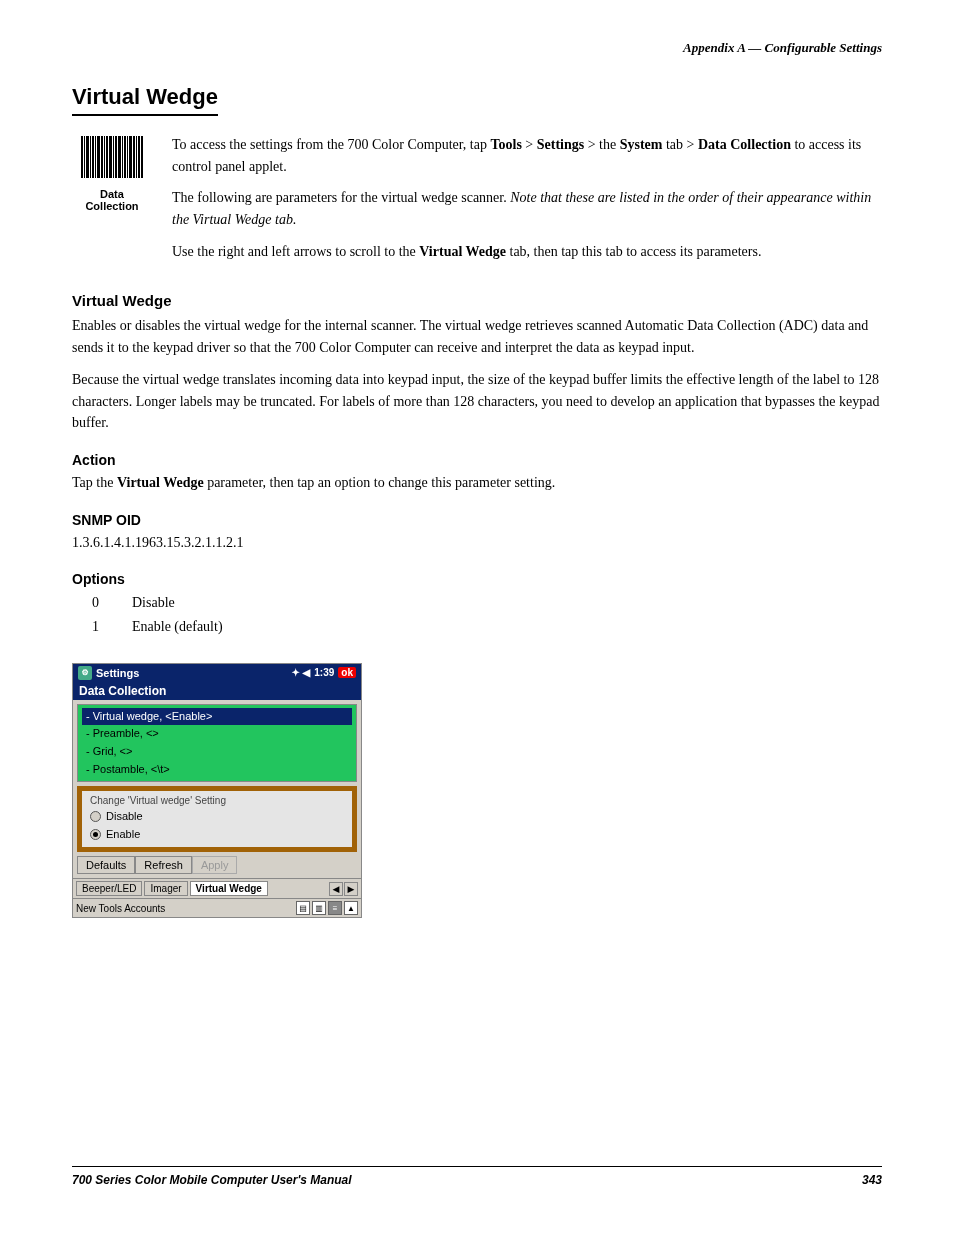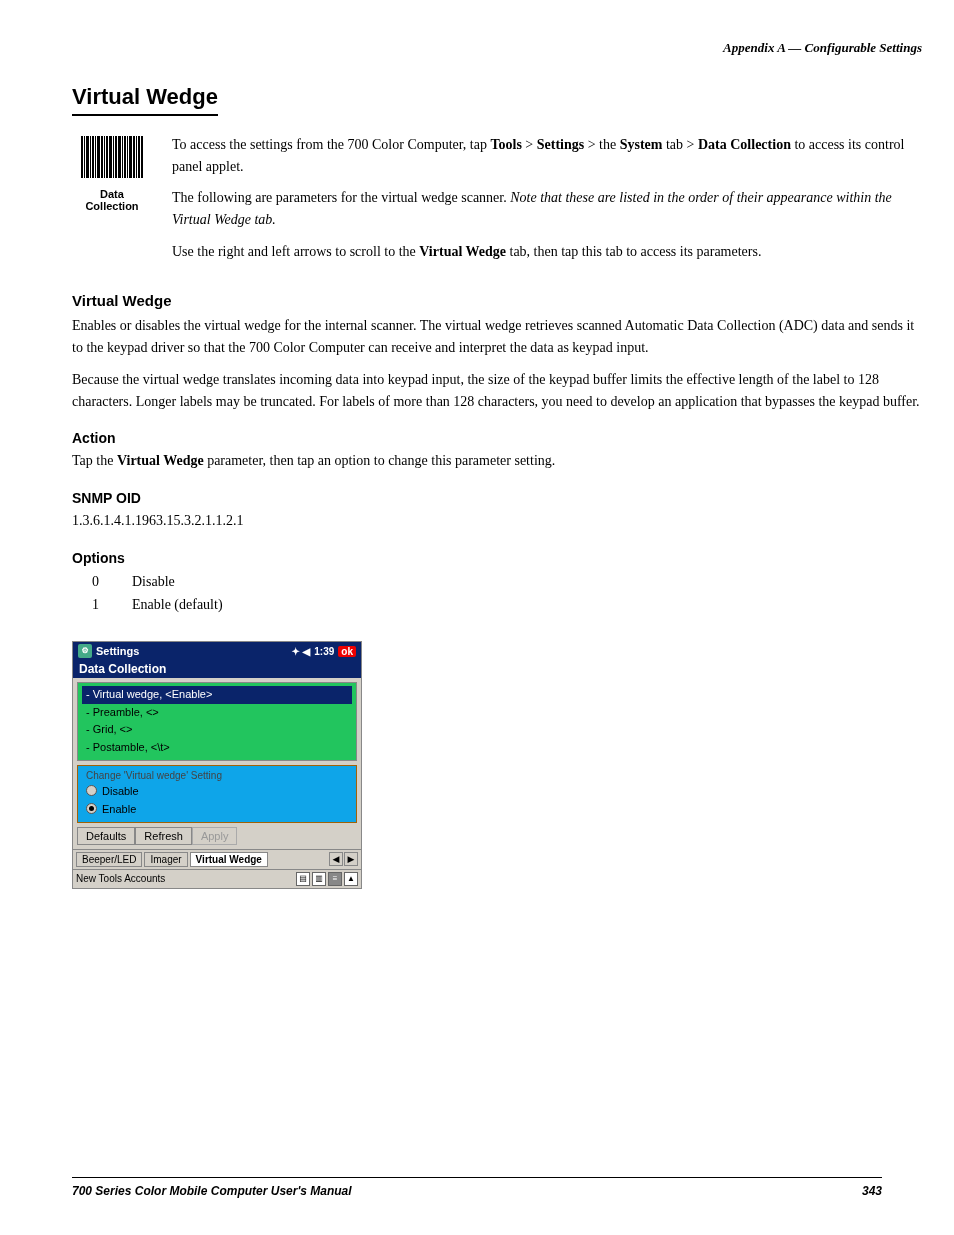--- a/index.html
+++ b/index.html
@@ -8,21 +8,21 @@
       font-size: 14px;
       background: #fff;
       color: #000;
       width: 954px;
       min-height: 1235px;
       position: relative;
     }
     .page {
       width: 954px;
       min-height: 1235px;
-      padding: 40px 32px 60px 72px;
+      padding: 40px 72px 60px 72px;
       position: relative;
     }
     .header {
       text-align: right;
       font-style: italic;
       font-size: 13px;
       margin-bottom: 28px;
       border-bottom: none;
     }
     .header span { font-weight: bold; font-style: italic; }
@@ -147,24 +147,24 @@
       padding: 3px 4px;
       font-size: 11px;
       line-height: 1.6;
     }
     .sc-tree-selected {
       background: #0a246a;
       color: #fff;
     }
     .sc-tree-item { padding-left: 4px; }
     .sc-change-box {
-      border: 1px solid #a16207;
+      border: 5px solid #a16207;
       margin: 4px;
       padding: 4px 8px;
-      background: #0ea5e9;
+      background: #e5e5e5;
       font-size: 11px;
     }
     .sc-change-title {
       font-size: 10px;
       color: #444;
       margin-bottom: 4px;
     }
     .sc-radio-row {
       display: flex;
       align-items: center;
@@ -263,21 +263,21 @@
       width: 14px; height: 14px;
       border: 1px solid #666;
       background: #fff;
       font-size: 8px;
       display: flex;
       align-items: center;
       justify-content: center;
     }
     .footer {
       position: absolute;
-      bottom: 37px;
+      bottom: 48px;
       left: 72px;
       right: 72px;
       display: flex;
       justify-content: space-between;
       font-size: 12px;
       font-style: italic;
       font-weight: bold;
       border-top: 1px solid #000;
       padding-top: 6px;
       font-family: Arial, Helvetica, sans-serif;

